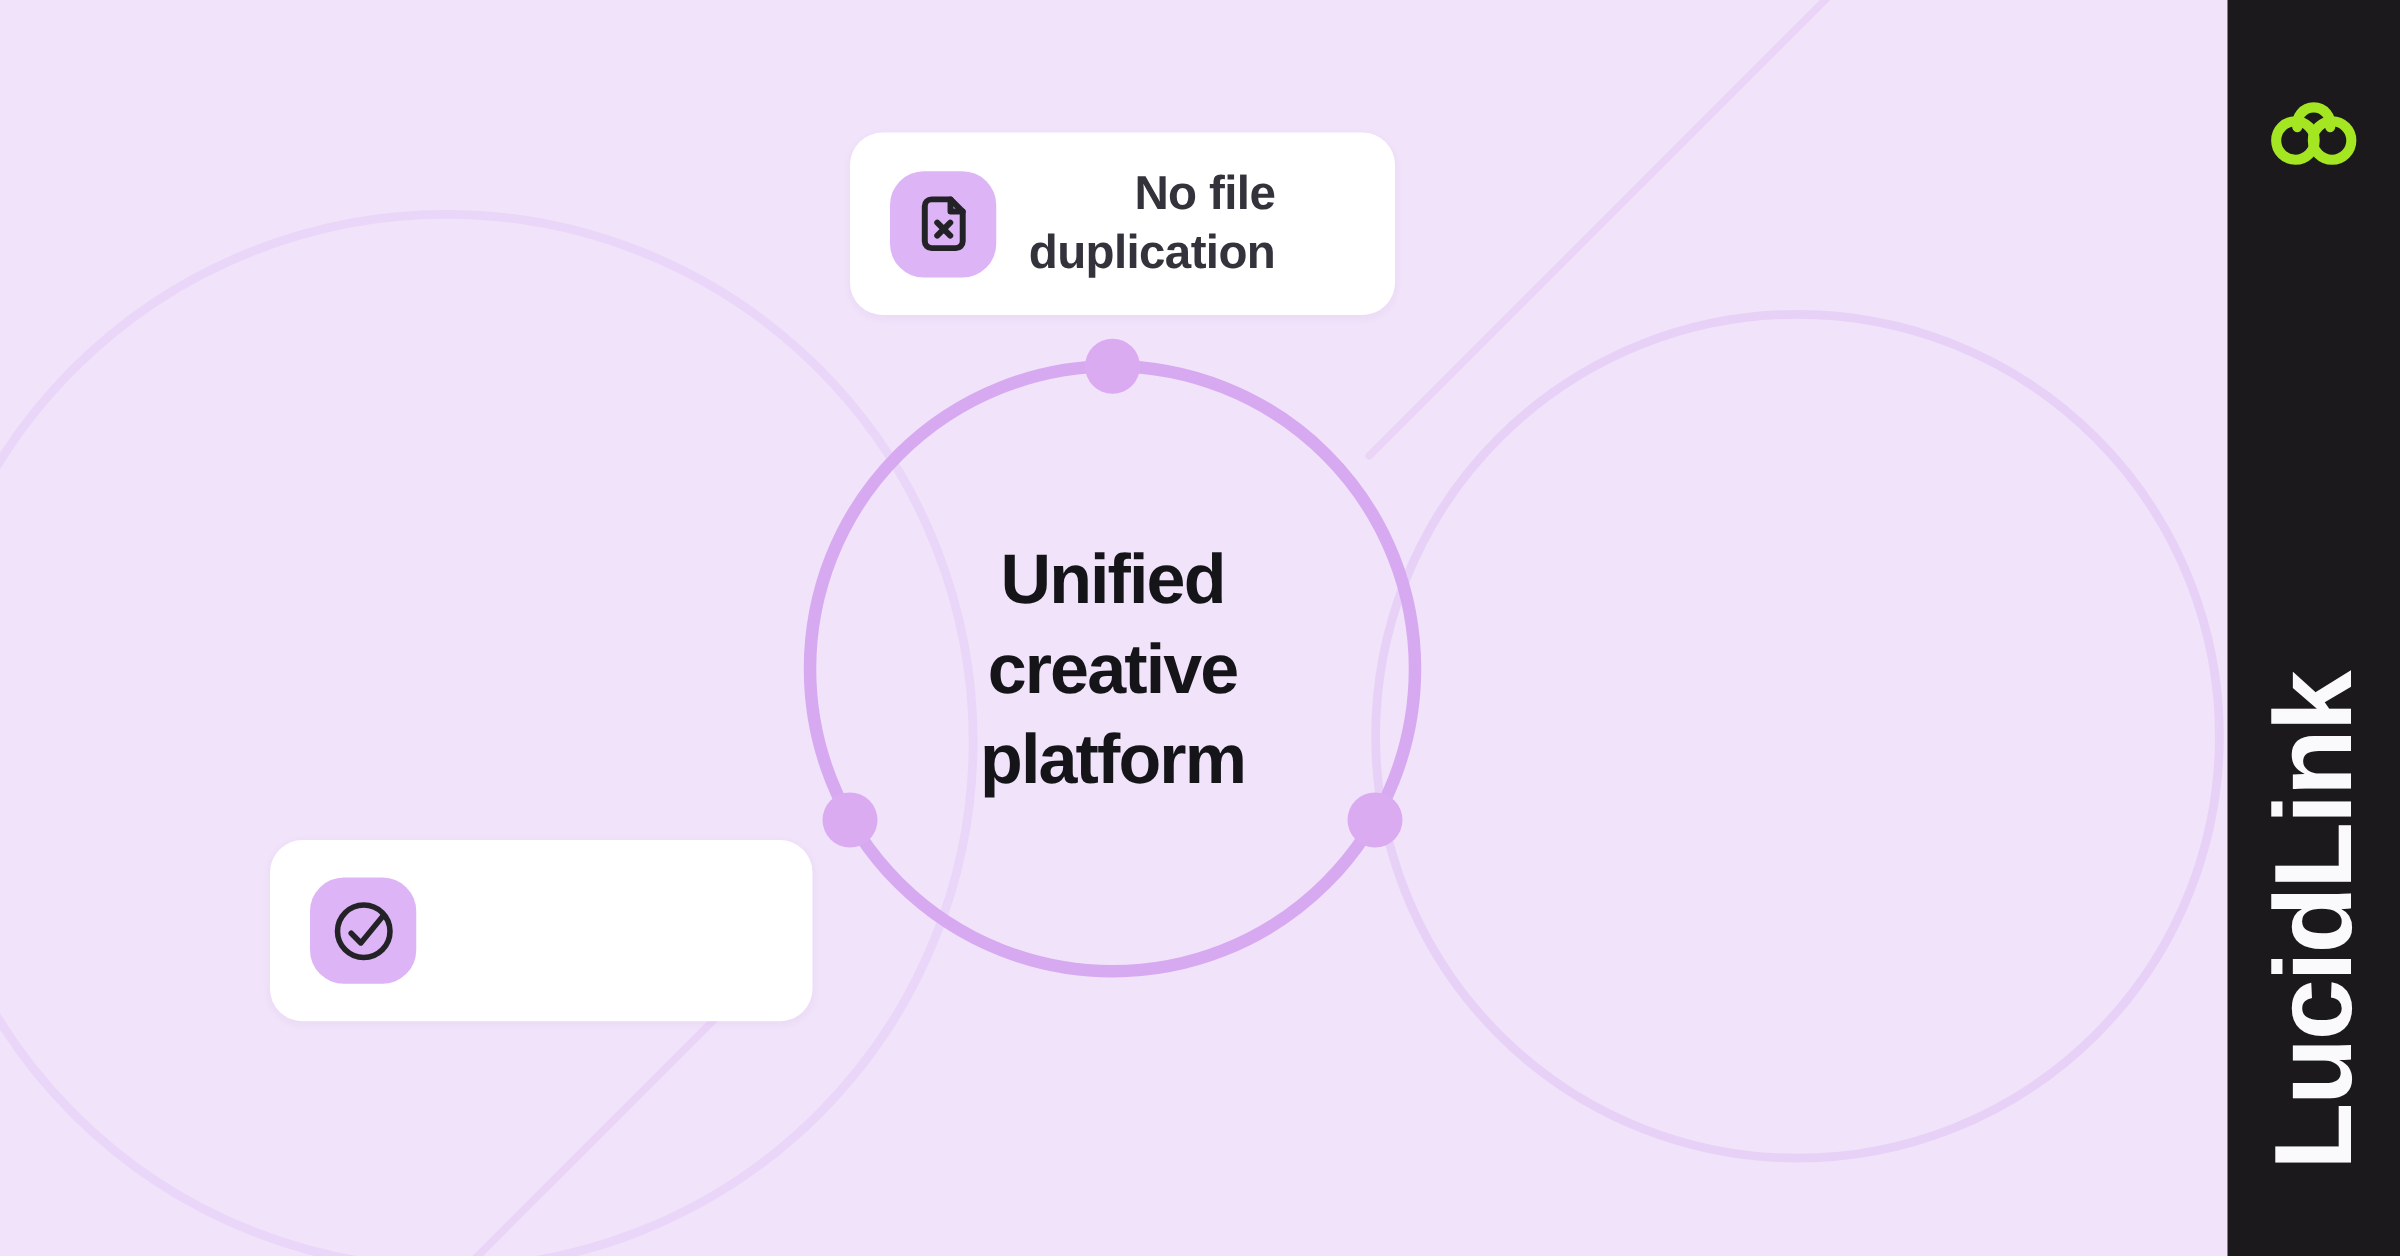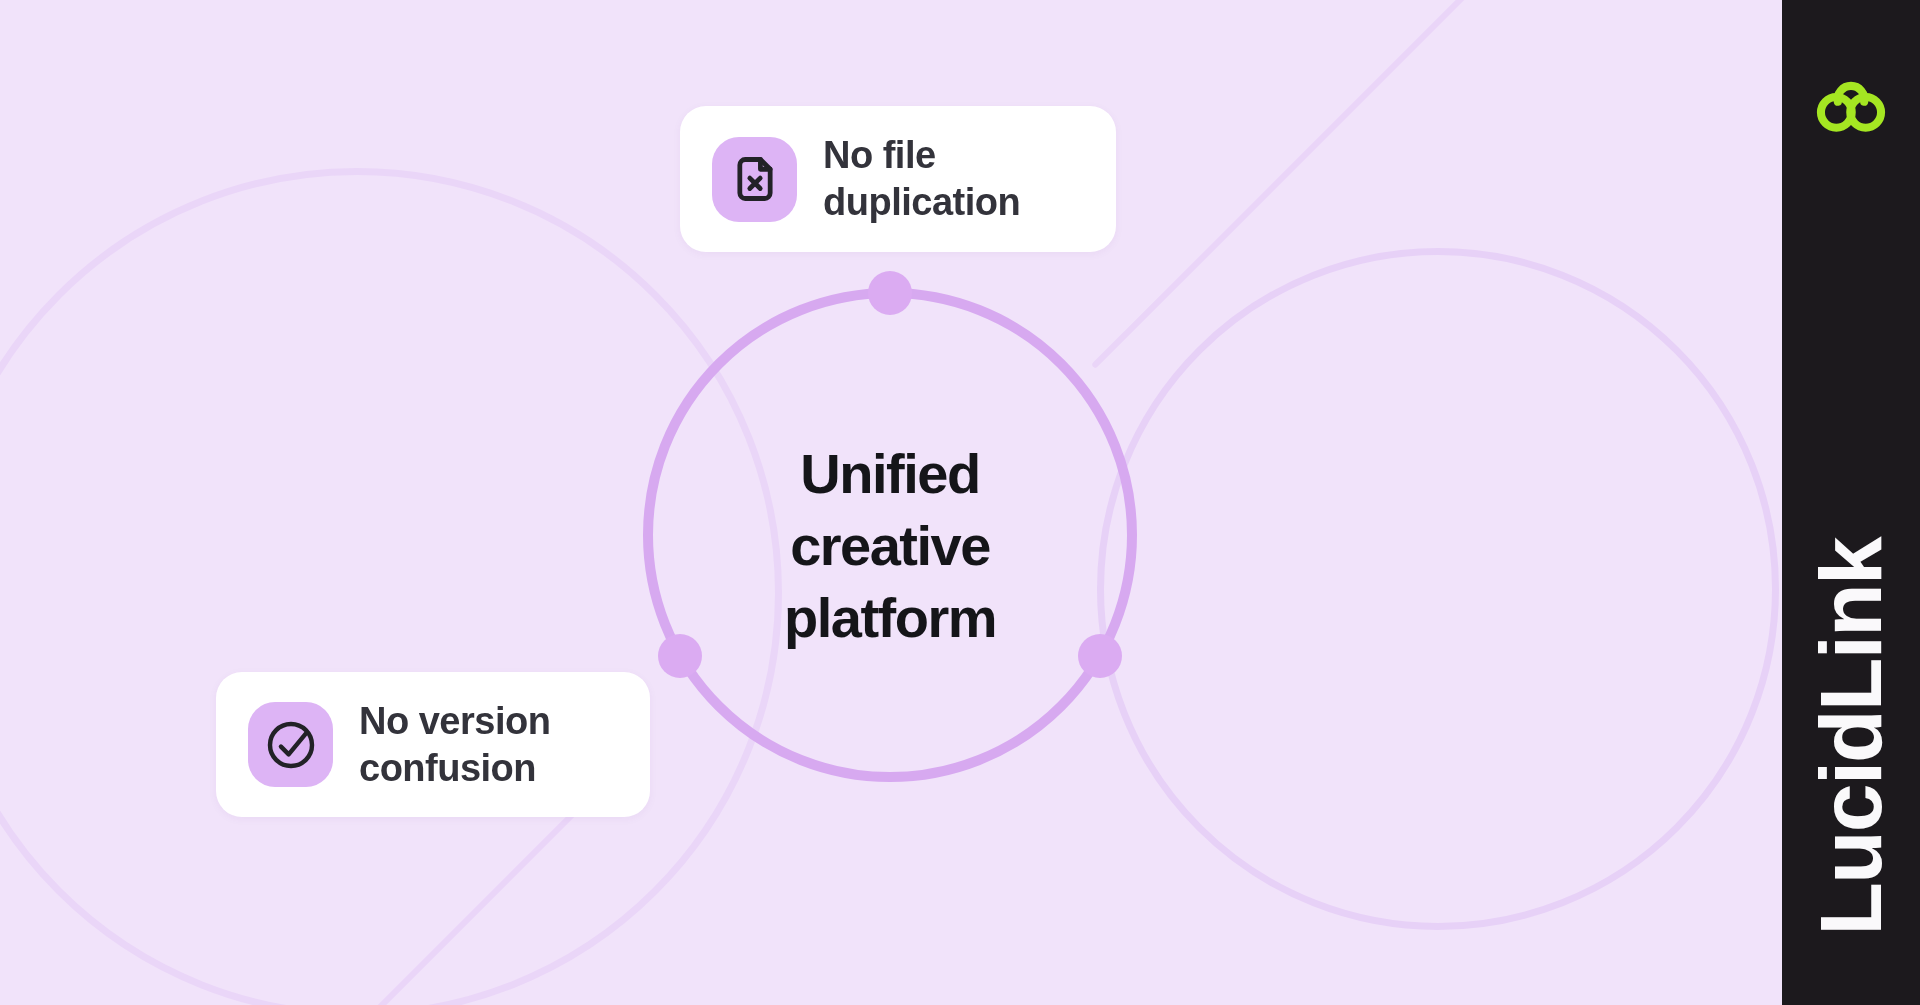--- a/index.html
+++ b/index.html
@@ -15,25 +15,25 @@
   .diag-bl{left:585px;top:799px;width:330px;}
 
   
   .center-ring{position:absolute;z-index:2;left:643px;top:288px;width:474px;height:474px;border:10px solid #D7A9F0;border-radius:50%;}
   .node{position:absolute;z-index:3;width:44px;height:44px;border-radius:50%;background:#DBABF2;}
   .node-top{left:868px;top:271px;}
   .node-left{left:658px;top:634px;}
   .node-right{left:1078px;top:634px;}
 
   .center-title{position:absolute;z-index:4;left:640px;top:427px;width:500px;text-align:center;
-    font-size:56px;line-height:72px;font-weight:bold;letter-spacing:-1.5px;color:#151519;white-space:pre-line;margin-top:11px;}
+    font-size:56px;line-height:72px;font-weight:bold;letter-spacing:-1.5px;color:#151519;white-space:pre-line;}
 
   
   .card{position:absolute;z-index:5;background:#FFFFFF;border-radius:26px;display:flex;align-items:center;
-    padding:0 32px;box-sizing:border-box;gap:26px;box-shadow:0 2px 8px rgba(90,40,130,0.05);}
+    padding:0 32px;box-sizing:border-box;gap:26px;box-shadow:0 2px 8px rgba(90,40,130,0.05);text-align:right;}
   .card-top{left:680px;top:106px;width:436px;height:146px;}
   .card-left{left:216px;top:672px;width:434px;height:145px;}
   .card-right{left:1148px;top:672px;width:449px;height:144px;}
   .icon-tile{flex:0 0 auto;width:85px;height:85px;border-radius:27px;background:#DDB4F5;
     display:flex;align-items:center;justify-content:center;}
   .icon-tile svg{stroke:#222227;fill:none;stroke-linecap:round;stroke-linejoin:round;}
   .card-label{font-size:38px;line-height:47px;font-weight:bold;letter-spacing:-0.5px;color:#33333B;white-space:pre-line;}
 
   
   .sidebar{position:absolute;z-index:6;left:1782px;top:0;width:138px;height:1005px;background:#1C191D;}
@@ -73,22 +73,20 @@
 duplication</div>
   </div>
 
   <div class="card card-left">
     <div class="icon-tile">
       <svg width="56" height="56" viewBox="0 0 24 24" stroke-width="1.9">
         <circle cx="12" cy="12" r="9"></circle>
         <path d="m7.7 12.7 3.3 3.3 7.6-9.2"></path>
       </svg>
     </div>
-    <div class="card-label">No version
-confusion</div>
   </div>
 
 
   <div class="sidebar">
     <svg class="logo" viewBox="0 0 100 90">
       <path d="M32 46A18.3 18.3 0 1 1 68 46"></path>
       <circle cx="30" cy="60.5" r="21"></circle>
       <circle cx="70" cy="60.5" r="21"></circle>
     </svg>
     <div class="wordmark">LucidLink</div>

